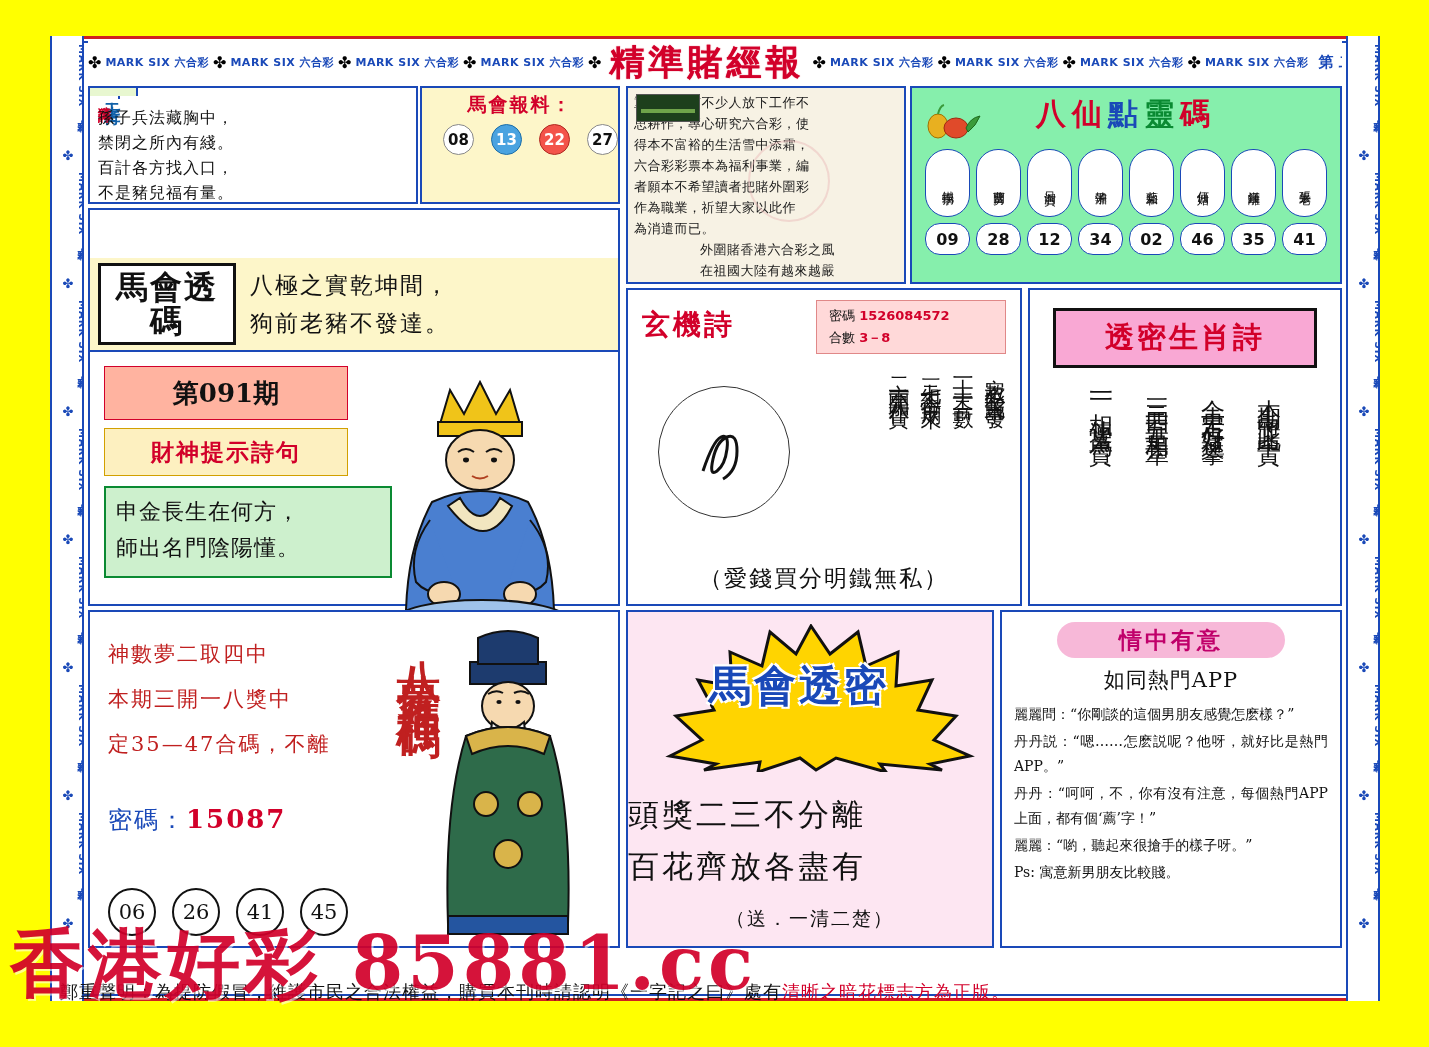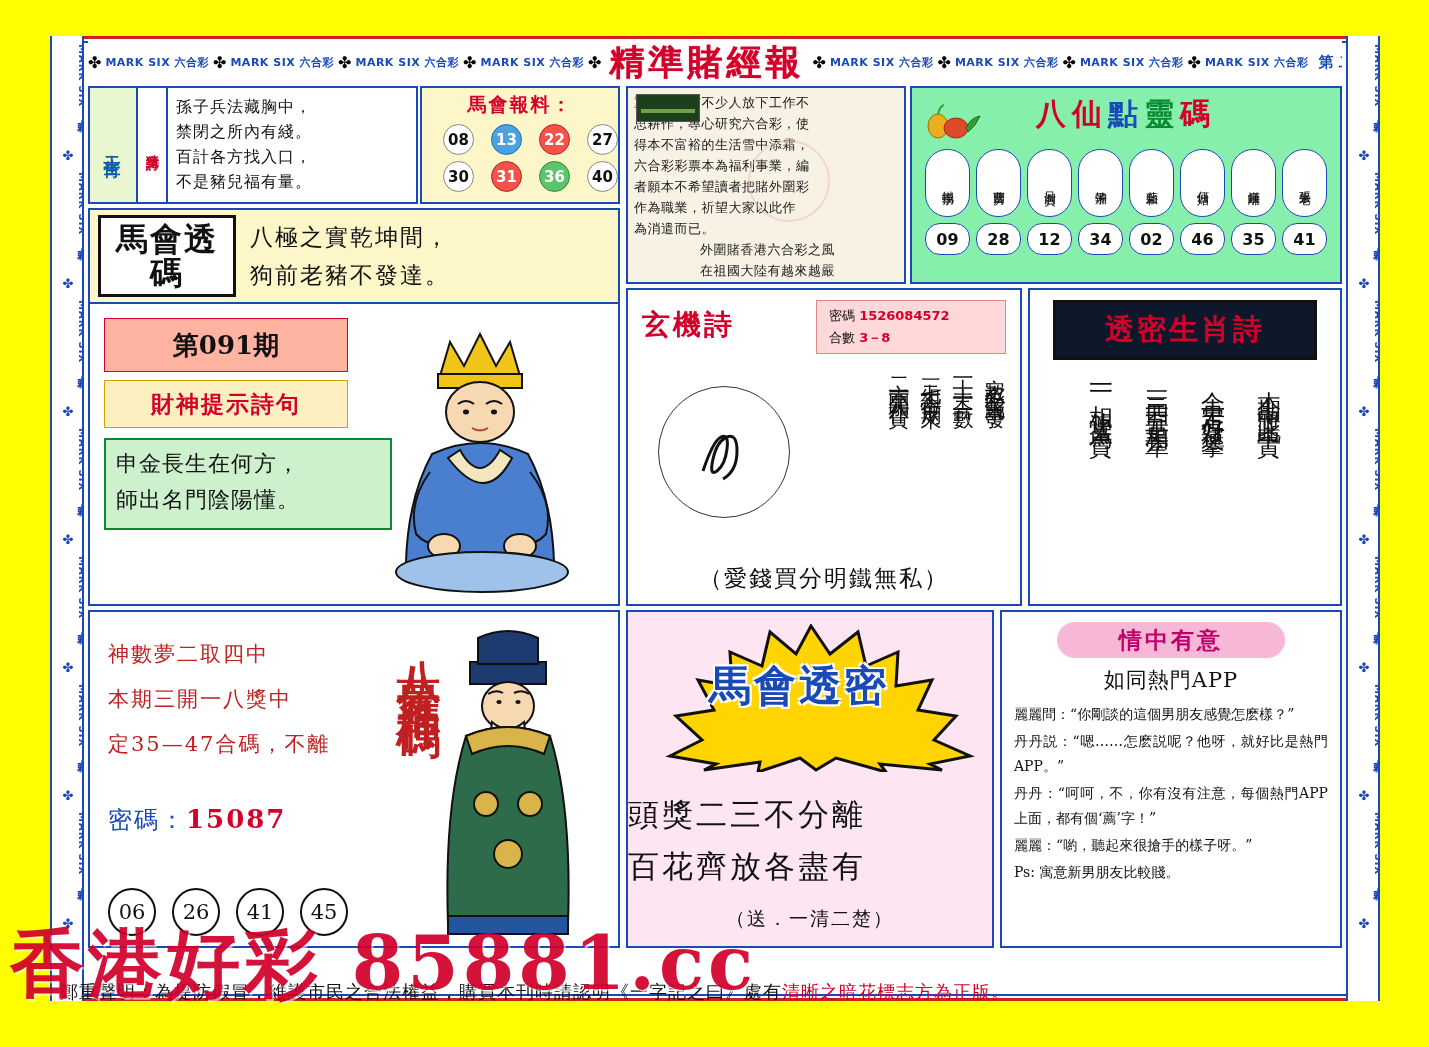--- a/index.html
+++ b/index.html
@@ -60,20 +60,21 @@
   }
   .edition{
     font-size:15px;color:#1a49b8;font-weight:bold;white-space:nowrap;margin-left:6px;
   }
   .box{position:absolute;box-sizing:border-box;}
   
   .b-zodiac{
     left:88px;top:86px;width:330px;height:118px;
     border:2px solid #1a49b8;background:#fff;
     display:flex;
+    flex-direction:column;
   }
   .zod-left{
     width:46px;border-right:2px solid #1a49b8;background:#e8f7d0;
     display:flex;align-items:center;justify-content:center;
   }
   .zod-left .v{
     writing-mode:vertical-rl;font-size:17px;font-weight:bold;color:#1060a8;
     font-family:"DejaVu Serif","Liberation Serif",serif;letter-spacing:2px;
   }
   .zod-left2{
@@ -168,21 +169,21 @@
   }
   .veg{
     position:absolute;left:14px;top:16px;width:56px;height:36px;
   }
   
   .b-matou{
     left:88px;top:208px;width:532px;height:398px;
     border:2px solid #1a49b8;background:#fff;
   }
   .matou-head{
-    display:flex;align-items:center;height:92px;border-bottom:2px solid #1a49b8;background:#fdf6c9;
+    display:flex;align-items:center;height:92px;border-bottom:2px solid #1a49b8;background:#fdf6c9;margin-top:48px;
   }
   .matou-label{
     width:132px;height:76px;margin-left:8px;border:3px solid #111;background:#fff;
     display:flex;align-items:center;justify-content:center;
   }
   .matou-label .t{
     font-family:"DejaVu Serif","Liberation Serif",serif;
     font-size:32px;font-weight:bold;color:#111;line-height:34px;text-align:center;letter-spacing:2px;
   }
   .matou-poem{
@@ -243,21 +244,21 @@
     position:absolute;left:0;right:0;bottom:10px;text-align:center;
     font-family:"DejaVu Serif","Liberation Serif",serif;
     font-size:23px;color:#111;letter-spacing:2px;
   }
   
   .b-toumi{
     left:1028px;top:288px;width:314px;height:318px;
     border:2px solid #1a49b8;background:#fff;
   }
   .toumi-title{
-    margin:10px auto 0 auto;width:258px;height:54px;background:#0f172a;border:3px solid #111;
+    margin:18px auto 0 auto;width:258px;height:54px;background:#f9a8d4;border:3px solid #111;
     display:flex;align-items:center;justify-content:center;
   }
   .toumi-title .t{
     font-family:"DejaVu Serif","Liberation Serif",serif;
     font-size:29px;font-weight:bold;color:#d2002a;letter-spacing:3px;
   }
   .toumi-verse{
     margin-top:12px;display:flex;flex-direction:row-reverse;justify-content:center;gap:24px;
   }
   .toumi-col{
@@ -443,26 +444,20 @@
   </div>
 
   <div class="box b-baoliao">
     <div class="baoliao-title">馬會報料：</div>
     <div class="ball-row">
       <div class="ball white">08</div>
       <div class="ball blue">13</div>
       <div class="ball red">22</div>
       <div class="ball white">27</div>
     </div>
-    <div class="ball-row">
-      <div class="ball white">30</div>
-      <div class="ball red">31</div>
-      <div class="ball green">36</div>
-      <div class="ball white">40</div>
-    </div>
   </div>
 
   <div class="box b-waiwei">
     <div class="waiwei-photo"></div>
     <div class="waiwei-stamp"></div>
     <div class="waiwei-text l2" style="padding-left:0;">
       <div>重之勢，有不少人放下工作不</div>
       <div>思耕作，專心研究六合彩，使</div>
       <div>得本不富裕的生活雪中添霜，</div>
       <div>六合彩彩票本為福利事業，編</div>

